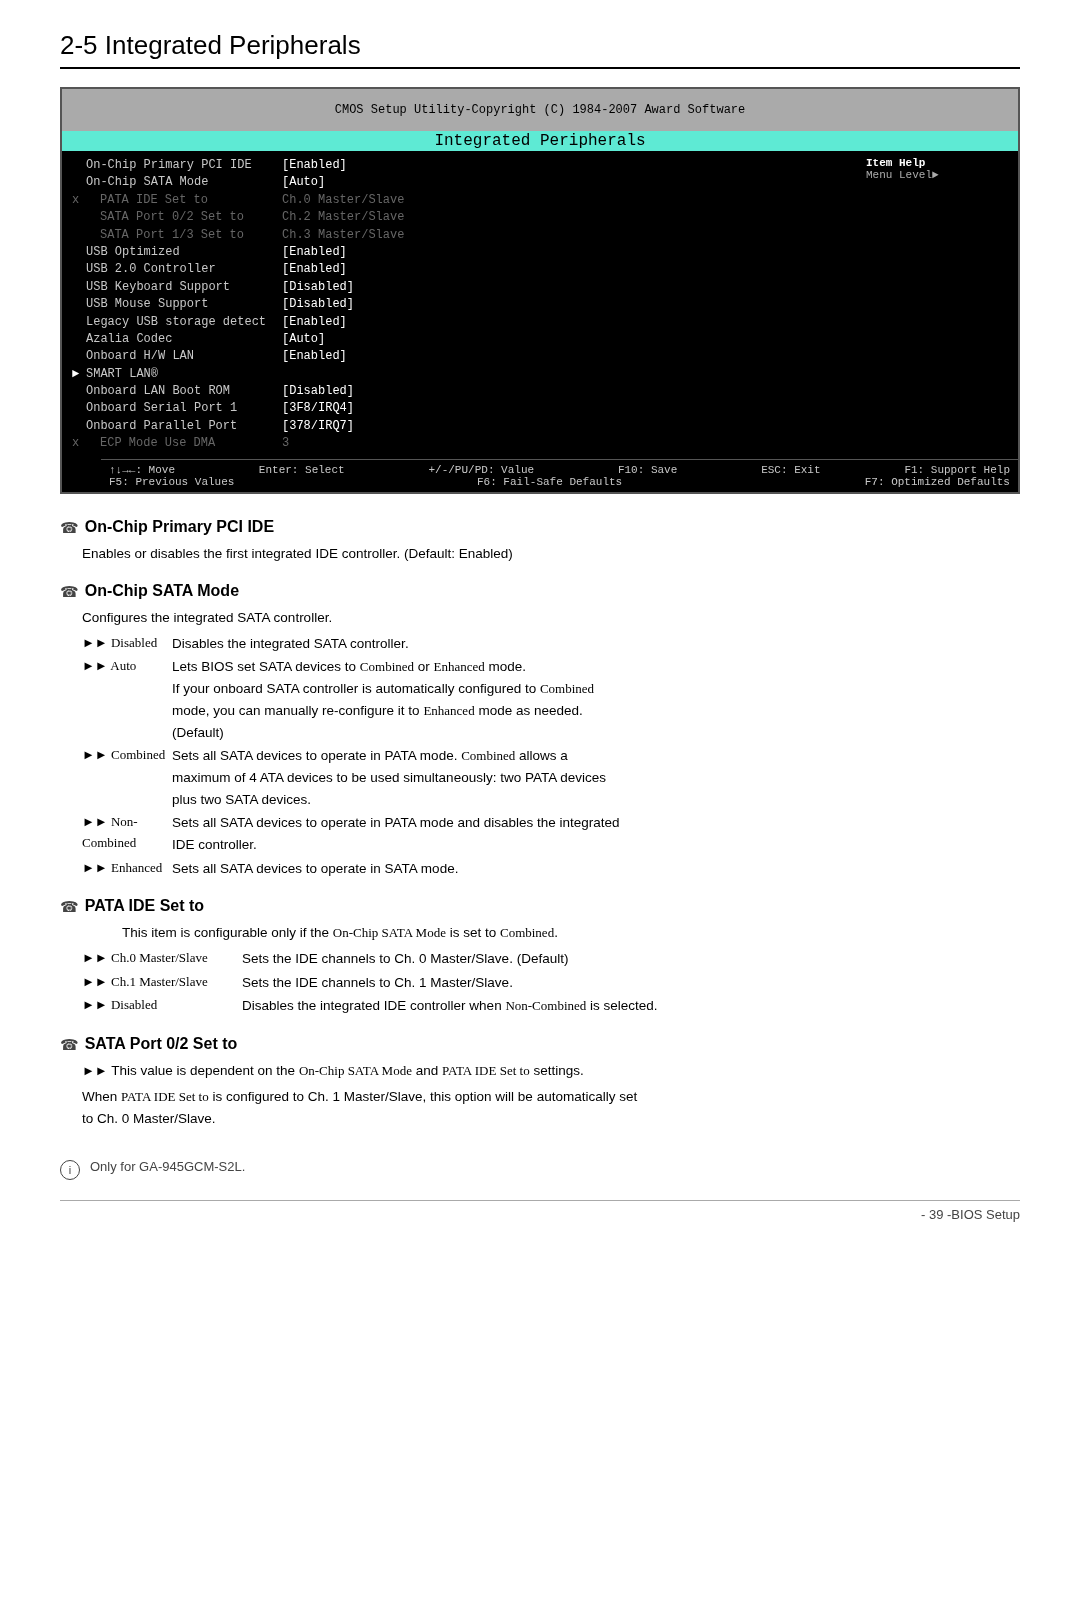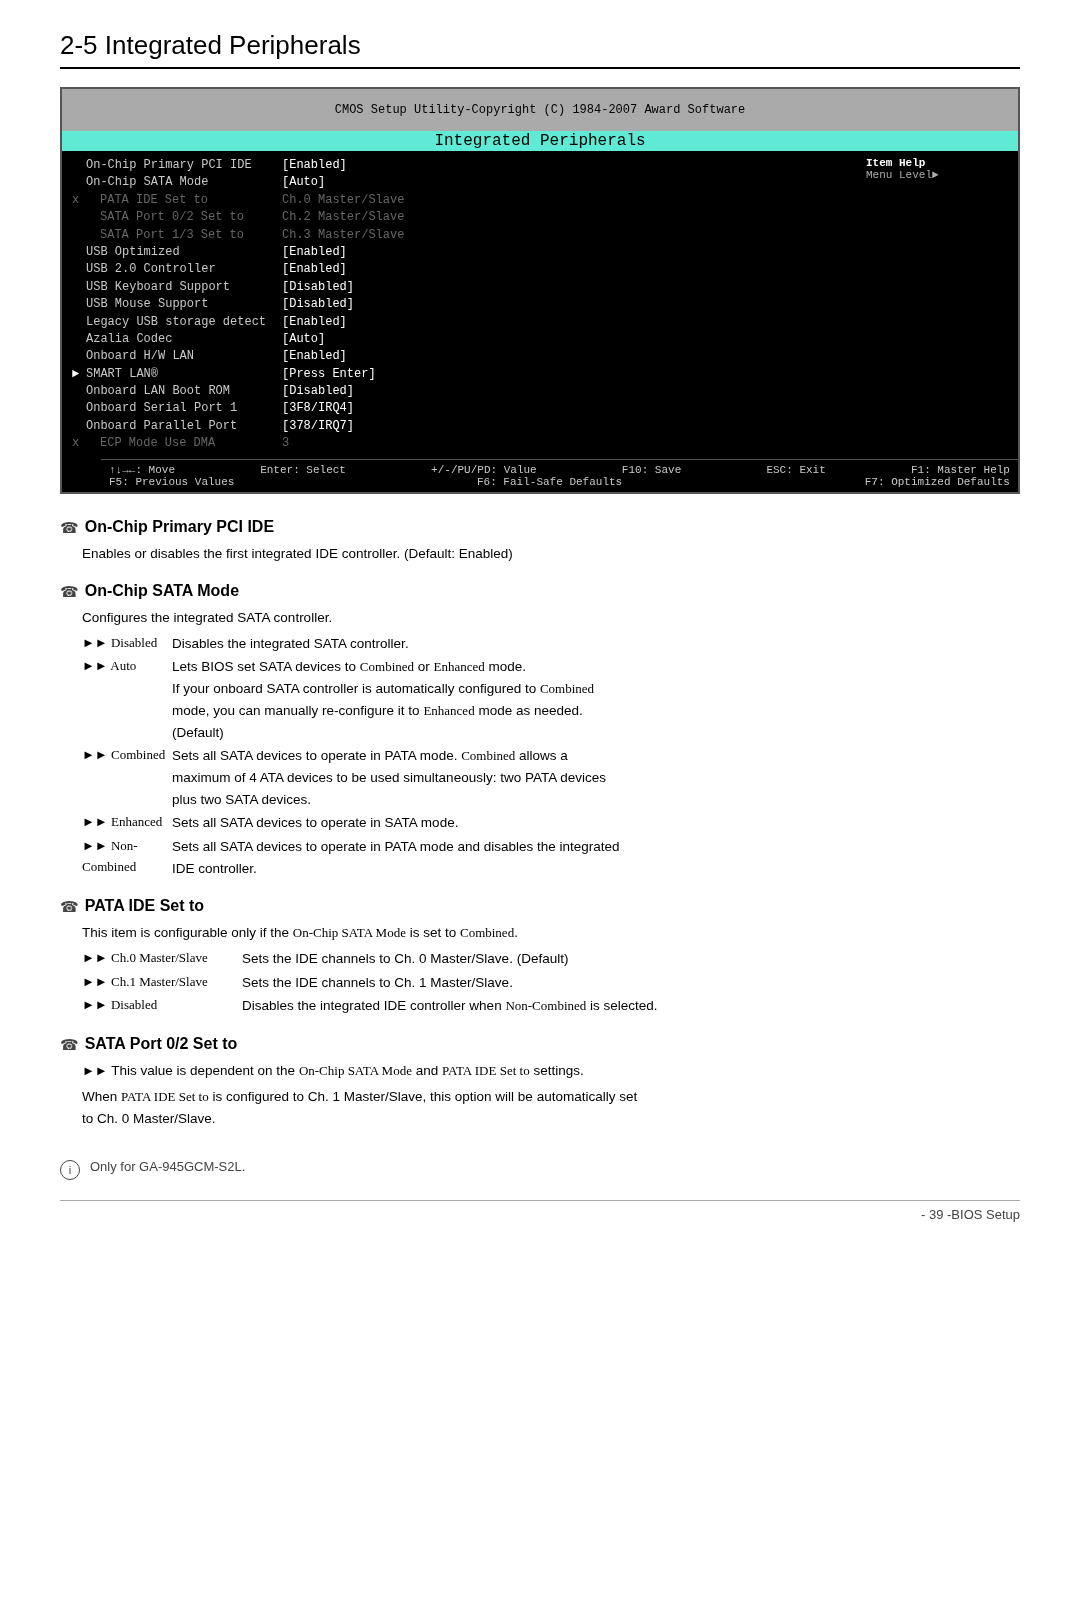--- a/index.html
+++ b/index.html
@@ -256,21 +256,20 @@
       </div>
 
       <div class="bios-row">
         <span class="bios-label">Onboard H/W LAN</span>
         <span class="bios-value">[Enabled]</span>
       </div>
 
       <div class="bios-row has-arrow">
         <span class="bios-arrow">►</span>
         <span class="bios-label" style="width:200px;">SMART LAN®</span>
-        <span class="bios-value">[Press Enter]</span>
       </div>
 
       <div class="bios-row">
         <span class="bios-label">Onboard LAN Boot ROM</span>
         <span class="bios-value">[Disabled]</span>
       </div>
 
       <div class="bios-row">
         <span class="bios-label">Onboard Serial Port 1</span>
         <span class="bios-value">[3F8/IRQ4]</span>
@@ -295,21 +294,21 @@
   </div>
 
   <div class="bios-footer">
     <div style="display:flex; flex-direction:column; width:100%;">
       <div class="bios-footer-row">
         <span>↑↓→←: Move</span>
         <span>Enter: Select</span>
         <span>+/-/PU/PD: Value</span>
         <span>F10: Save</span>
         <span>ESC: Exit</span>
-        <span>F1: Master Help</span>
+        <span>F1: Support Help</span>
       </div>
       <div class="bios-footer-row">
         <span>F5: Previous Values</span>
         <span>F6: Fail-Safe Defaults</span>
         <span>F7: Optimized Defaults</span>
       </div>
     </div>
   </div>
 </div>
 
@@ -338,36 +337,36 @@
     mode, you can manually re-configure it to <span class="monospace">Enhanced</span> mode as needed.<br>
     (Default)</span>
   </div>
   <div class="sub-item">
     <span class="sub-arrow monospace">►► Combined</span>
     <span class="sub-desc">Sets all SATA devices to operate in PATA mode. <span class="monospace">Combined</span> allows a<br>
     maximum of 4 ATA devices to be used simultaneously: two PATA devices<br>
     plus two SATA devices.</span>
   </div>
   <div class="sub-item">
-    <span class="sub-arrow monospace">►► Enhanced</span>
-    <span class="sub-desc">Sets all SATA devices to operate in SATA mode.</span>
-  </div>
-  <div class="sub-item">
     <span class="sub-arrow monospace">►► Non-Combined</span>
     <span class="sub-desc">Sets all SATA devices to operate in PATA mode and disables the integrated<br>
     IDE controller.</span>
   </div>
+  <div class="sub-item">
+    <span class="sub-arrow monospace">►► Enhanced</span>
+    <span class="sub-desc">Sets all SATA devices to operate in SATA mode.</span>
+  </div>
 </div>
 
 <div class="section-heading">
   <span class="tel-icon">☎</span>
   <span class="section-title">PATA IDE Set to</span>
 </div>
 <div class="section-body">
-  <div style="margin-bottom:4px;">This item is configurable only if the <span class="monospace">On-Chip SATA Mode</span> is set to <span class="monospace">Combined</span>.</div>
+  <div style="margin-bottom:4px;margin-left:40px;">This item is configurable only if the <span class="monospace">On-Chip SATA Mode</span> is set to <span class="monospace">Combined</span>.</div>
   <div class="sub-item">
     <span class="sub-arrow monospace" style="width:160px;">►► Ch.0 Master/Slave</span>
     <span class="sub-desc">Sets the IDE channels to Ch. 0 Master/Slave. (Default)</span>
   </div>
   <div class="sub-item">
     <span class="sub-arrow monospace" style="width:160px;">►► Ch.1 Master/Slave</span>
     <span class="sub-desc">Sets the IDE channels to Ch. 1 Master/Slave.</span>
   </div>
   <div class="sub-item">
     <span class="sub-arrow monospace" style="width:160px;">►► Disabled</span>

